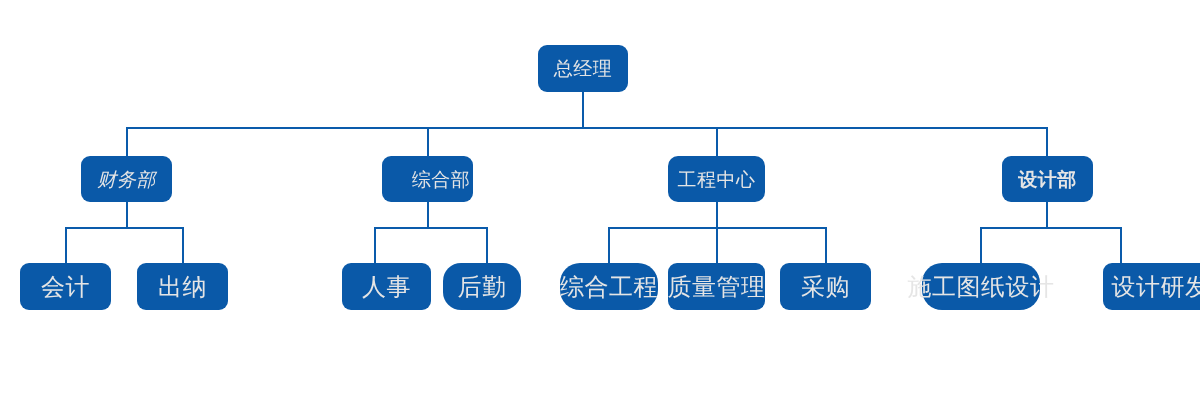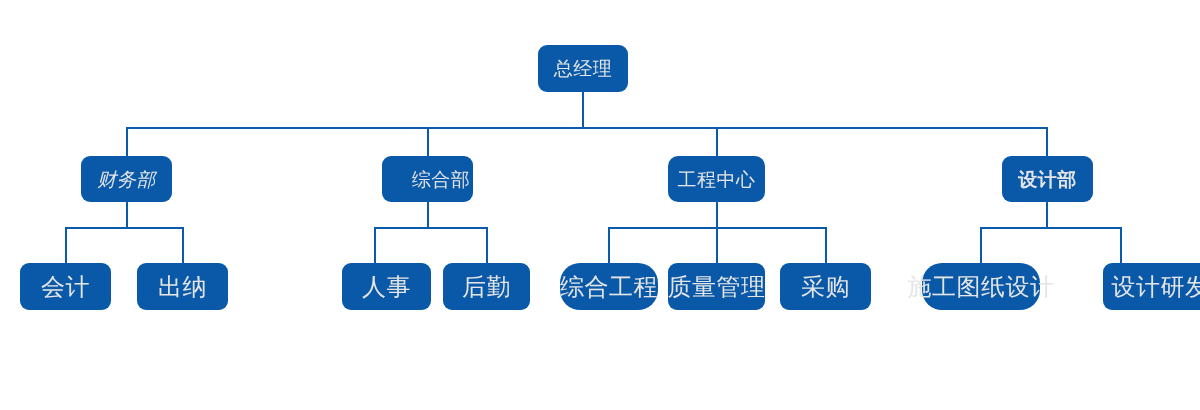--- a/index.html
+++ b/index.html
@@ -91,21 +91,21 @@
       <div class="node level-2" style="left: 81px; top: 156px; width: 91px; height: 46px; font-style: italic;">财务部</div>
       <div class="node level-2" style="left: 382px; top: 156px; width: 91px; height: 46px; padding-left: 27px;">综合部</div>
       <div class="node level-2" style="left: 668px; top: 156px; width: 97px; height: 46px; border-radius: 10px;">工程中心</div>
       <div class="node level-2" style="left: 1002px; top: 156px; width: 91px; height: 46px; font-weight: bold;">设计部</div>
     </div>
 
   <div id="level3-nodes">
       <div class="node level-3" style="left: 20px; top: 263px; width: 91px; height: 47px;">会计</div>
       <div class="node level-3" style="left: 137px; top: 263px; width: 91px; height: 47px;">出纳</div>
       <div class="node level-3" style="left: 330px; top: 263px; width: 89px; height: 47px; margin-left: 12px;">人事</div>
-      <div class="node level-3" style="left: 443px; top: 263px; width: 87px; height: 47px;">后勤</div>
+      <div class="node level-3" style="left: 443px; top: 263px; width: 78px; height: 47px; border-radius: 18px;">后勤</div>
       <div class="node level-3" style="left: 560px; top: 263px; width: 98px; height: 47px; border-radius: 20px;">综合工程</div>
       <div class="node level-3" style="left: 668px; top: 263px; width: 97px; height: 47px;">质量管理</div>
       <div class="node level-3" style="left: 780px; top: 263px; width: 91px; height: 47px;">采购</div>
       <div class="node level-3" style="left: 922px; top: 263px; width: 118px; height: 47px; border-radius: 20px;">施工图纸设计</div>
       <div class="node level-3" style="left: 1063px; top: 263px; width: 115px; height: 47px; margin-left: 40px;">设计研发</div>
     </div>
 
 </div>
 
 </body></html>

